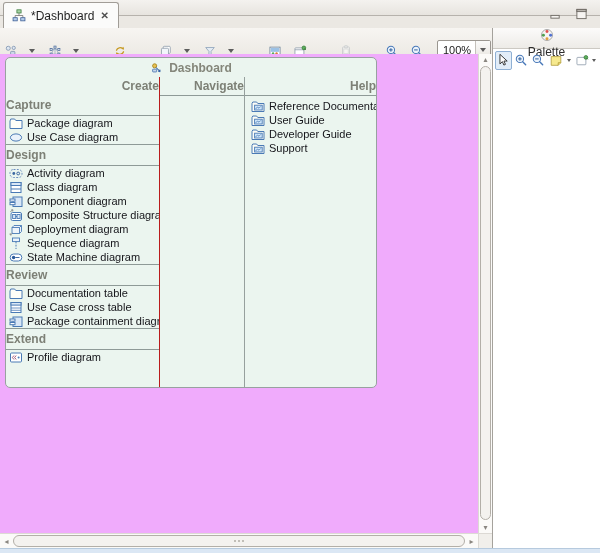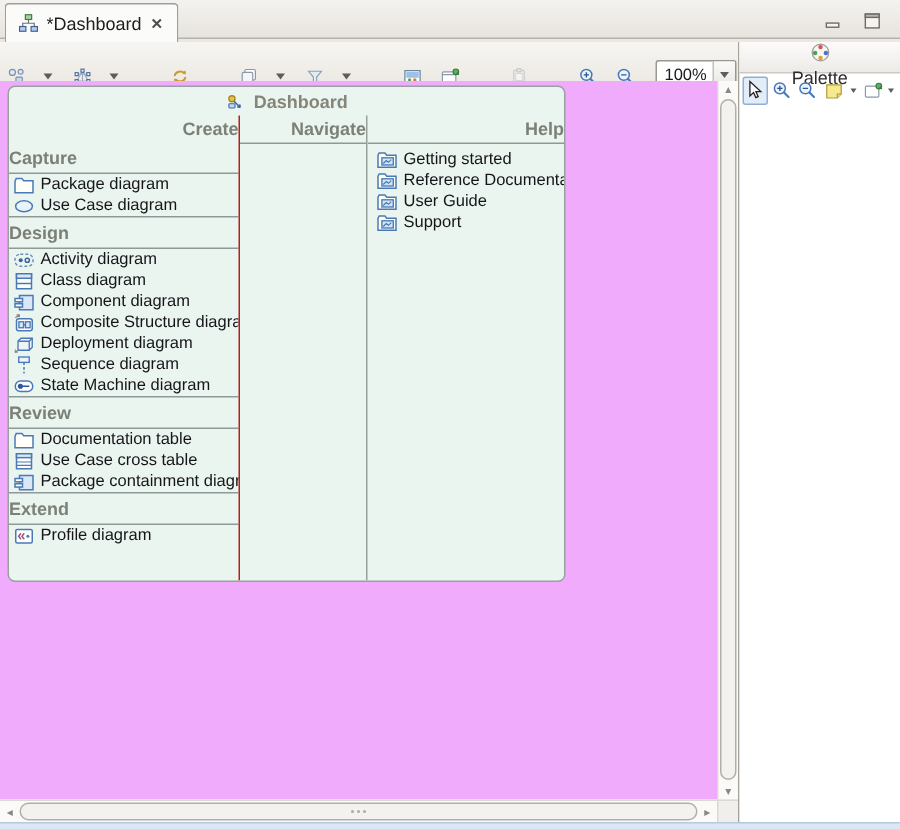--- a/index.html
+++ b/index.html
@@ -4,21 +4,21 @@
 <style>
   * { box-sizing: border-box; margin: 0; padding: 0; }
   html,body { width:600px; height:553px; overflow:hidden; }
   body {
     font-family: "Liberation Sans", sans-serif;
     background:#ebe8e3;
     position:relative;
   }
   
   .tabbar {
-    position:absolute; left:0; top:0; width:600px; height:26px;
+    position:absolute; left:0; top:0; width:600px; height:16px;
     background:linear-gradient(#f4f2ef,#e7e4df);
     border-bottom:1px solid #b6b2ac;
   }
   .tab {
     position:absolute; left:3px; top:2px; height:26px;
     background:#fbfbfa; border:1px solid #a19d97; border-bottom:none;
     border-radius:3px 3px 0 0;
     display:flex; align-items:center; gap:5px; padding:0 8px;
   }
   .tab-title { font-size:12px; color:#1e1e1e; }
@@ -430,41 +430,41 @@
         <hr class="dline">
         <div class="help-items">
             <div class="dash-item">
               <span class="dash-icon">
                 <svg viewBox="0 0 14 13" width="14" height="13">
                   <path d="M1 3.5 v8 h12 v-8 H6.8 L5.6 2 H1.8 Z" fill="#fdfdf6" stroke="#4a7ab5"></path>
                   <rect x="3.6" y="5.2" width="7.6" height="4.8" fill="#cfe6fa" stroke="#4a7ab5" stroke-width="0.9"></rect>
                   <path d="M4.5 9 l2 -2 1.5 1.2 1.8 -1.8" fill="none" stroke="#4a7ab5" stroke-width="0.8"></path>
                 </svg>
               </span>
-              <span>Getting started</span>
+              <span>Reference Documentation</span>
             </div>
             <div class="dash-item">
               <span class="dash-icon">
                 <svg viewBox="0 0 14 13" width="14" height="13">
                   <path d="M1 3.5 v8 h12 v-8 H6.8 L5.6 2 H1.8 Z" fill="#fdfdf6" stroke="#4a7ab5"></path>
                   <rect x="3.6" y="5.2" width="7.6" height="4.8" fill="#cfe6fa" stroke="#4a7ab5" stroke-width="0.9"></rect>
                   <path d="M4.5 9 l2 -2 1.5 1.2 1.8 -1.8" fill="none" stroke="#4a7ab5" stroke-width="0.8"></path>
                 </svg>
               </span>
-              <span>Reference Documentation</span>
+              <span>User Guide</span>
             </div>
             <div class="dash-item">
               <span class="dash-icon">
                 <svg viewBox="0 0 14 13" width="14" height="13">
                   <path d="M1 3.5 v8 h12 v-8 H6.8 L5.6 2 H1.8 Z" fill="#fdfdf6" stroke="#4a7ab5"></path>
                   <rect x="3.6" y="5.2" width="7.6" height="4.8" fill="#cfe6fa" stroke="#4a7ab5" stroke-width="0.9"></rect>
                   <path d="M4.5 9 l2 -2 1.5 1.2 1.8 -1.8" fill="none" stroke="#4a7ab5" stroke-width="0.8"></path>
                 </svg>
               </span>
-              <span>User Guide</span>
+              <span>Developer Guide</span>
             </div>
             <div class="dash-item">
               <span class="dash-icon">
                 <svg viewBox="0 0 14 13" width="14" height="13">
                   <path d="M1 3.5 v8 h12 v-8 H6.8 L5.6 2 H1.8 Z" fill="#fdfdf6" stroke="#4a7ab5"></path>
                   <rect x="3.6" y="5.2" width="7.6" height="4.8" fill="#cfe6fa" stroke="#4a7ab5" stroke-width="0.9"></rect>
                   <path d="M4.5 9 l2 -2 1.5 1.2 1.8 -1.8" fill="none" stroke="#4a7ab5" stroke-width="0.8"></path>
                 </svg>
               </span>
               <span>Support</span>

